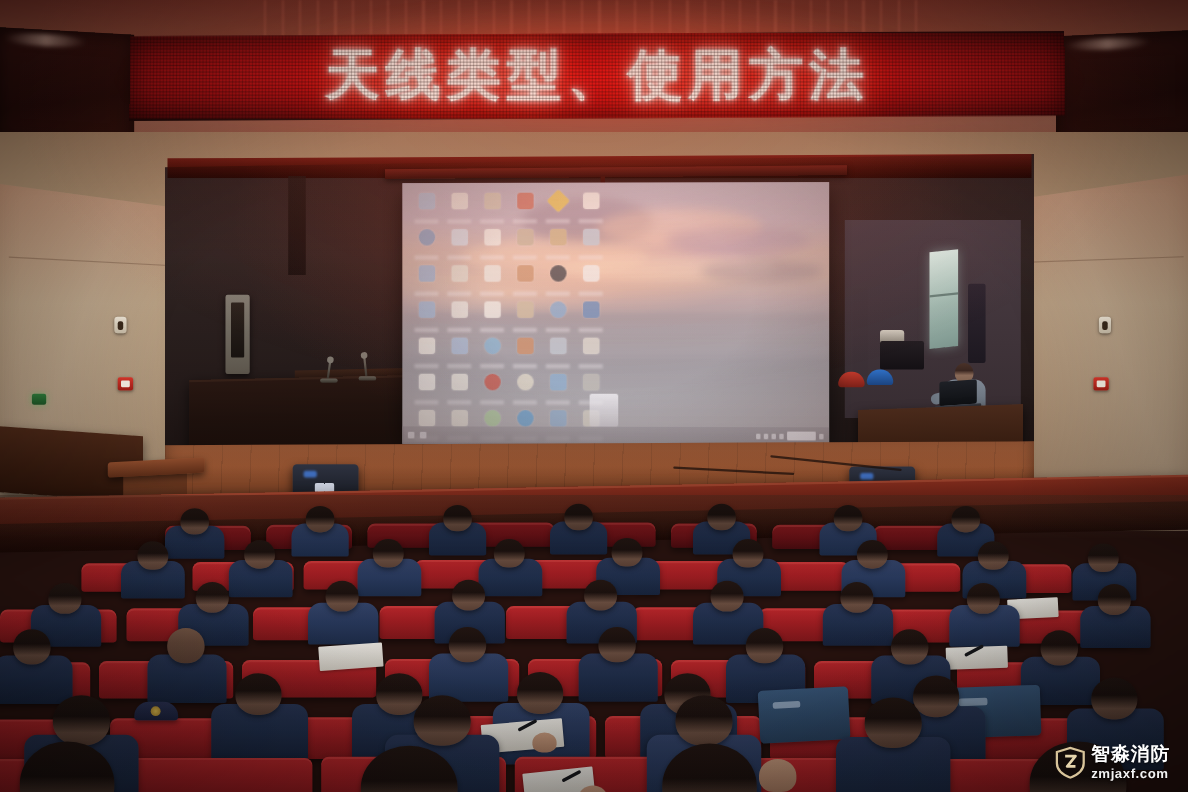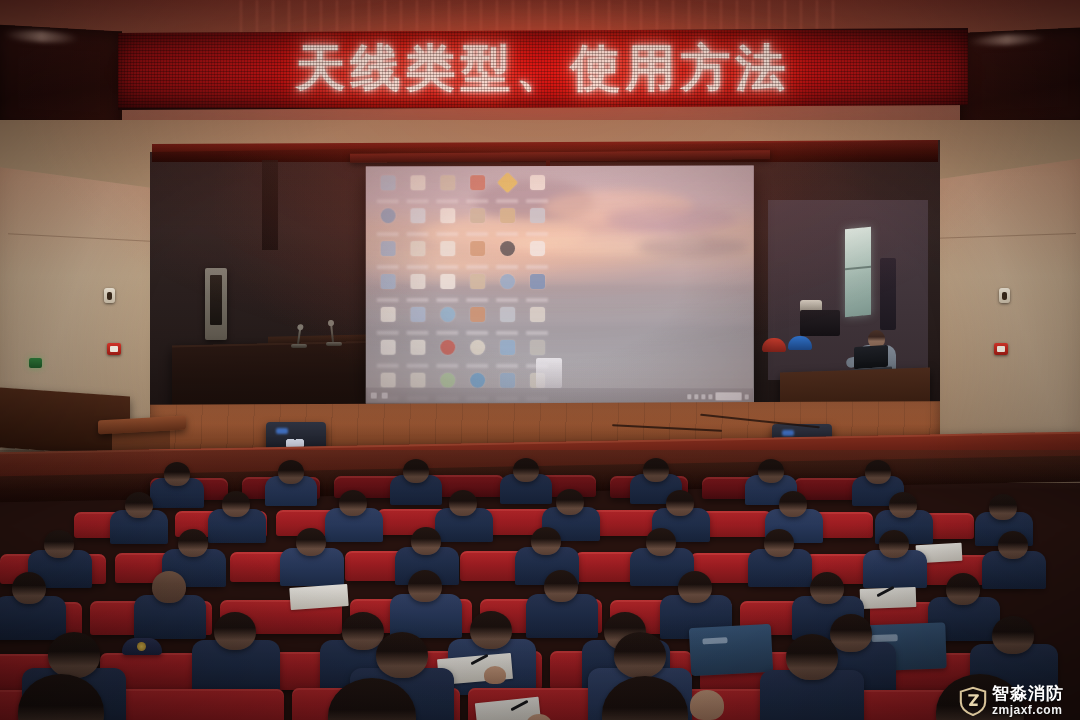--- a/index.html
+++ b/index.html
@@ -508,21 +508,21 @@
   .grade{
     position:absolute;inset:0;pointer-events:none;
     background:
       radial-gradient(ellipse 70% 55% at 50% 12%,rgba(255,70,40,.16),rgba(255,70,40,0) 70%),
       radial-gradient(ellipse at 50% 50%,rgba(0,0,0,0) 52%,rgba(0,0,0,.42) 100%);
   }
 
   
   .watermark{
     position:absolute;right:4px;bottom:4px;width:118px;height:46px;
-    display:flex;align-items:flex-end;gap:4px;
+    display:flex;align-items:center;gap:4px;
   }
   .wm-logo{
     width:30px;height:30px;flex:0 0 30px;position:relative;
   }
   .wm-logo svg{display:block;width:30px;height:30px;}
   .wm-txt{display:flex;flex-direction:column;line-height:1;}
   .wm-cn{
     font-family:"DejaVu Sans","Liberation Sans",sans-serif;
     font-size:17px;font-weight:bold;color:#ffffff;letter-spacing:1px;
     text-shadow:0 1px 2px rgba(0,0,0,.75);

